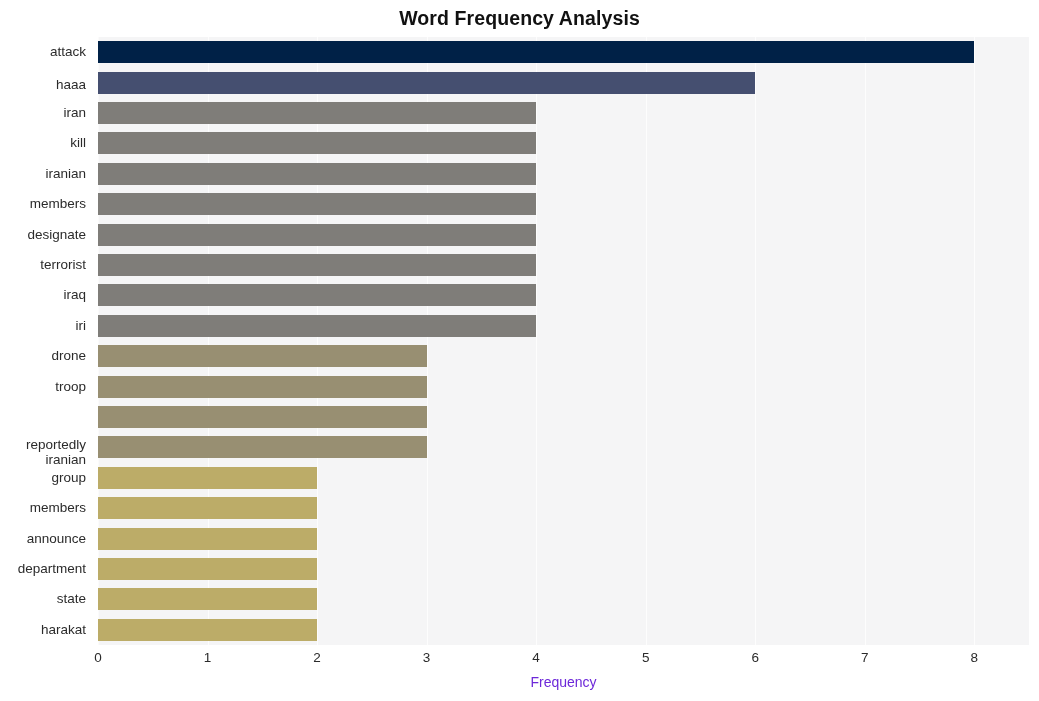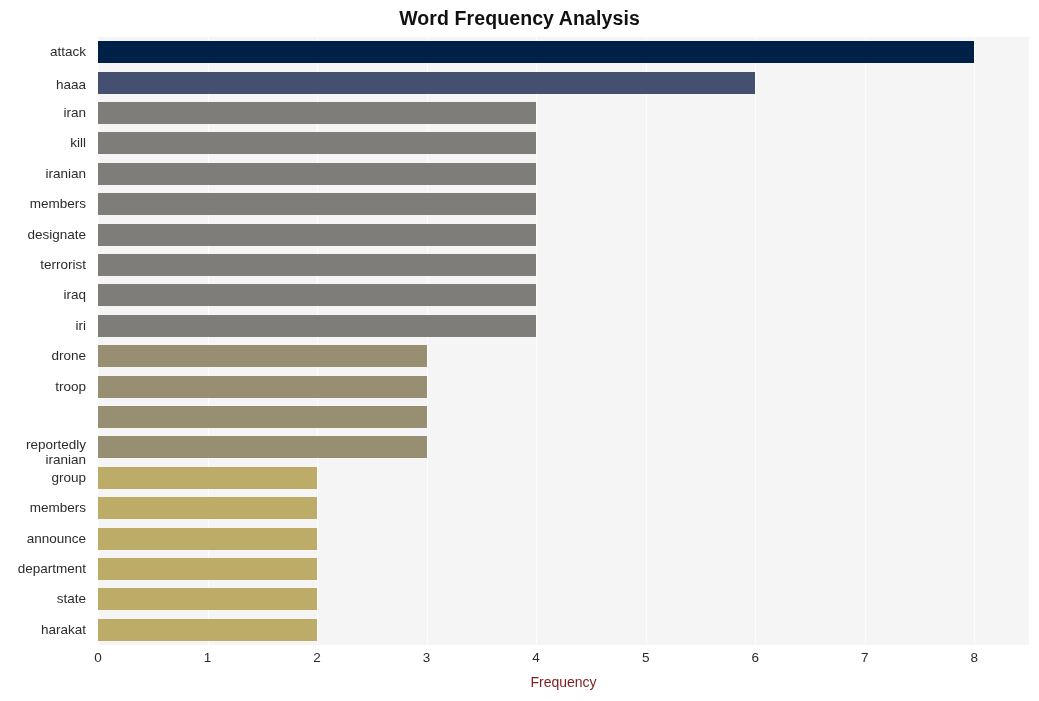--- a/index.html
+++ b/index.html
@@ -56,21 +56,21 @@
   #x-axis{position:absolute;left:98px;top:645px;width:931px;height:30px;}
   .x-tick-label{
     position:absolute;top:5px;
     transform:translateX(-50%);
     font-size:13.5px;color:#2b2b2b;
     line-height:16px;
   }
   #x-axis-title{
     position:absolute;left:98px;top:673px;width:931px;
     text-align:center;
-    font-size:14px;color:#7f1d1d;
+    font-size:14px;color:#6d28d9;
     line-height:18px;
   }
 </style>
 </head>
 <body>
 
 <div id="chart-root">
 
   <div id="chart-title">Word Frequency Analysis</div>
 

